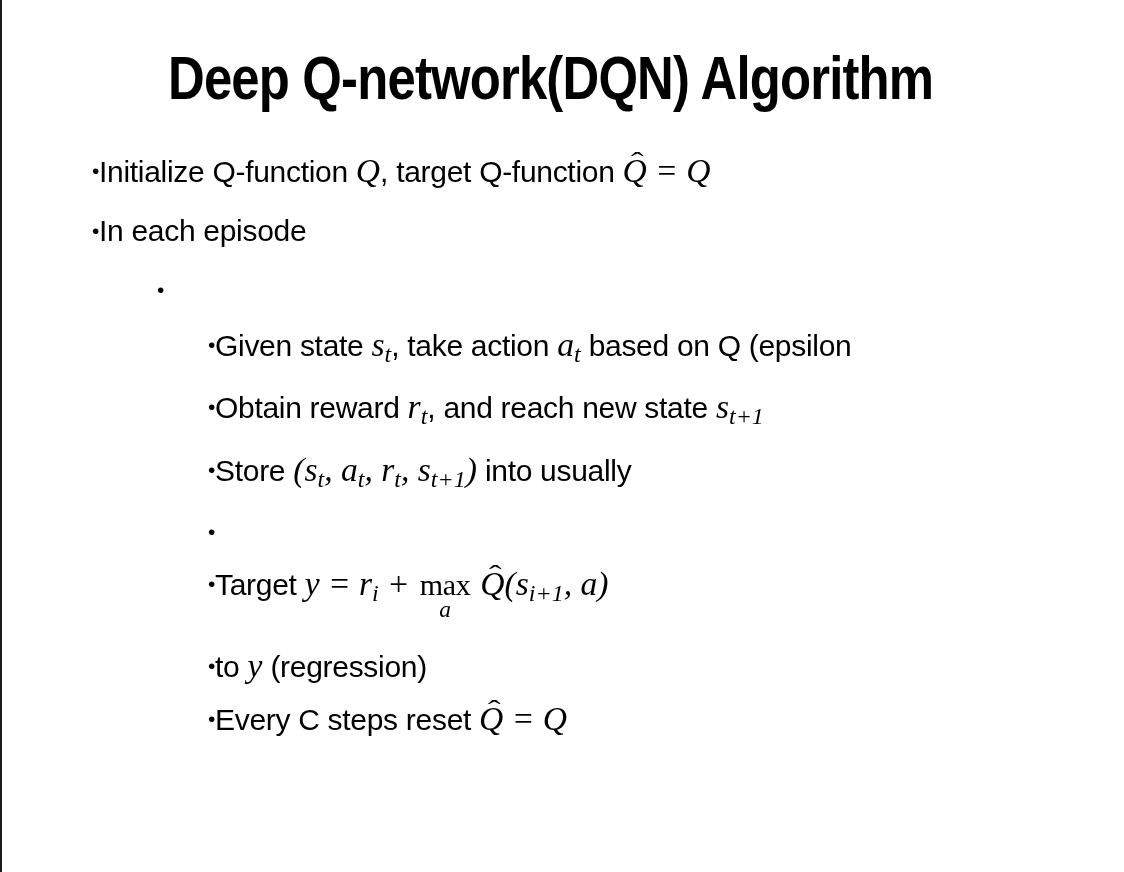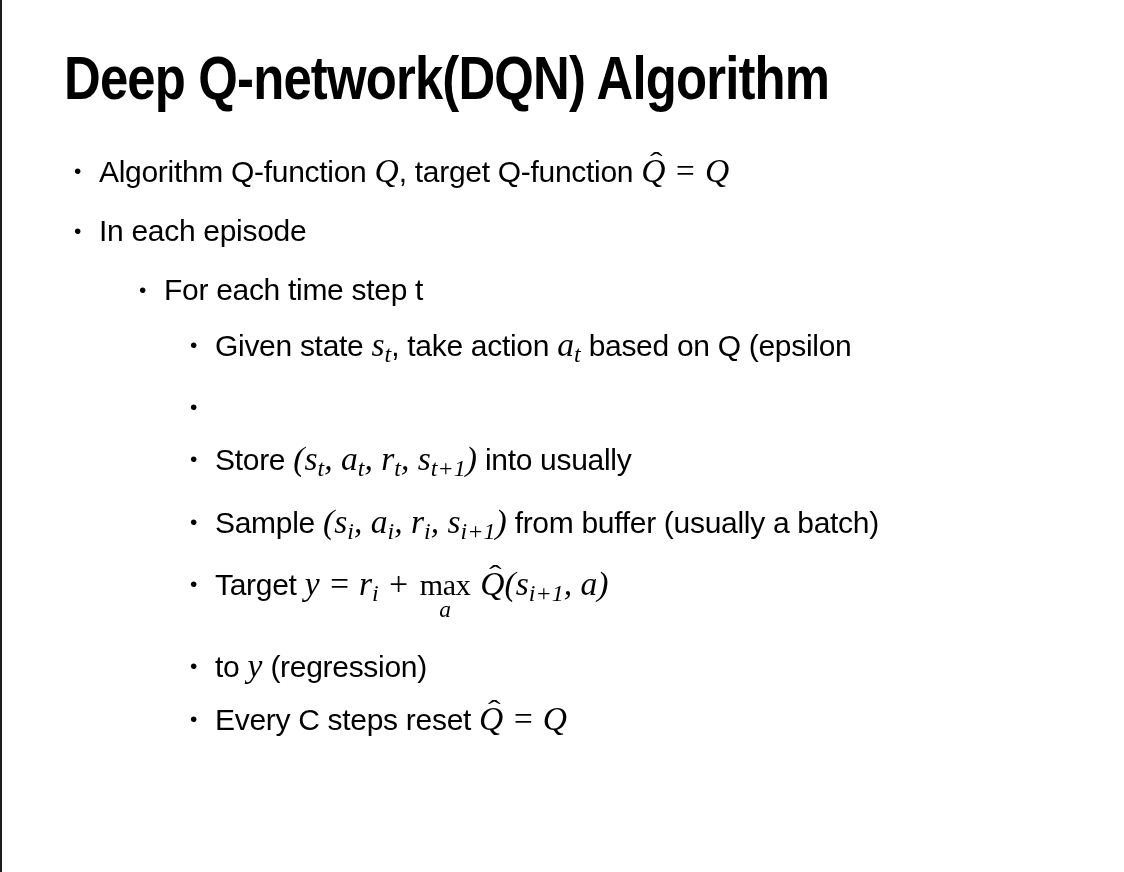--- a/index.html
+++ b/index.html
@@ -7,20 +7,21 @@
   .slide {
     position: relative;
     width: 1124px;
     height: 872px;
     box-sizing: border-box;
     background: var(--bg, #ffffff);
     border-left: 2px solid var(--frame, #1a1a1a);
     color: var(--ink, #000000);
     font-family: "Liberation Sans", sans-serif;
     overflow: hidden;
+    text-align: right;
   }
 
   .title {
     margin: 44px 0 0 62px;
     font-size: 62px;
     font-weight: 700;
     line-height: 1.1;
     letter-spacing: -1px;
     transform: scaleX(0.82);
     transform-origin: 0 50%;
@@ -77,61 +78,58 @@
 <body>
 
 <div class="slide">
   <h1 class="title">Deep Q-network(DQN) Algorithm</h1>
 
   <div class="bullets">
 
     <div class="row lvl1">
       <span class="marker">•</span>
       <div class="text">
-        <div class="line"><span class="sg-t">Algorithm Q-function </span><span class="sg-m">Q</span><span class="sg-t">, target Q-function </span><span class="sg-h"><span class="sg-hat">ˆ</span><span class="sg-m">Q</span></span><span class="sg-m"> = Q</span></div>
+        <div class="line"><span class="sg-t">Initialize Q-function </span><span class="sg-m">Q</span><span class="sg-t">, target Q-function </span><span class="sg-h"><span class="sg-hat">ˆ</span><span class="sg-m">Q</span></span><span class="sg-m"> = Q</span></div>
       </div>
     </div>
 
     <div class="row lvl1">
       <span class="marker">•</span>
       <div class="text">
         <div class="line"><span class="sg-t">In each episode</span></div>
       </div>
     </div>
 
     <div class="row lvl2">
       <span class="marker">•</span>
-      <div class="text">
-        <div class="line"><span class="sg-t">For each time step t</span></div>
-      </div>
     </div>
 
     <div class="row lvl3">
       <span class="marker">•</span>
       <div class="text">
         <div class="line"><span class="sg-t">Given state </span><span class="sg-m">s</span><span class="sg-ms">t</span><span class="sg-t">, take action </span><span class="sg-m">a</span><span class="sg-ms">t</span><span class="sg-t"> based on Q (epsilon</span></div>
       </div>
     </div>
 
     <div class="row lvl3">
       <span class="marker">•</span>
+      <div class="text">
+        <div class="line"><span class="sg-t">Obtain reward </span><span class="sg-m">r</span><span class="sg-ms">t</span><span class="sg-t">, and reach new state </span><span class="sg-m">s</span><span class="sg-ms">t+1</span></div>
+      </div>
     </div>
 
     <div class="row lvl3">
       <span class="marker">•</span>
       <div class="text">
         <div class="line"><span class="sg-t">Store </span><span class="sg-m">(s</span><span class="sg-ms">t</span><span class="sg-m">, a</span><span class="sg-ms">t</span><span class="sg-m">, r</span><span class="sg-ms">t</span><span class="sg-m">, s</span><span class="sg-ms">t+1</span><span class="sg-m">)</span><span class="sg-t"> into usually</span></div>
       </div>
     </div>
 
     <div class="row lvl3">
       <span class="marker">•</span>
-      <div class="text">
-        <div class="line"><span class="sg-t">Sample </span><span class="sg-m">(s</span><span class="sg-ms">i</span><span class="sg-m">, a</span><span class="sg-ms">i</span><span class="sg-m">, r</span><span class="sg-ms">i</span><span class="sg-m">, s</span><span class="sg-ms">i+1</span><span class="sg-m">)</span><span class="sg-t"> from buffer (usually a batch)</span></div>
-      </div>
     </div>
 
     <div class="row lvl3 row-target">
       <span class="marker">•</span>
       <div class="text">
         <div class="line"><span class="sg-t">Target </span><span class="sg-m">y = r</span><span class="sg-ms">i</span><span class="sg-m"> + </span><span class="sg-mx"><span class="sg-mx-base">max</span><span class="sg-mx-under">a</span></span><span class="sg-m"> </span><span class="sg-h"><span class="sg-hat">ˆ</span><span class="sg-m">Q</span></span><span class="sg-m">(s</span><span class="sg-ms">i+1</span><span class="sg-m">, a)</span></div>
       </div>
     </div>
 
     <div class="row lvl3">

